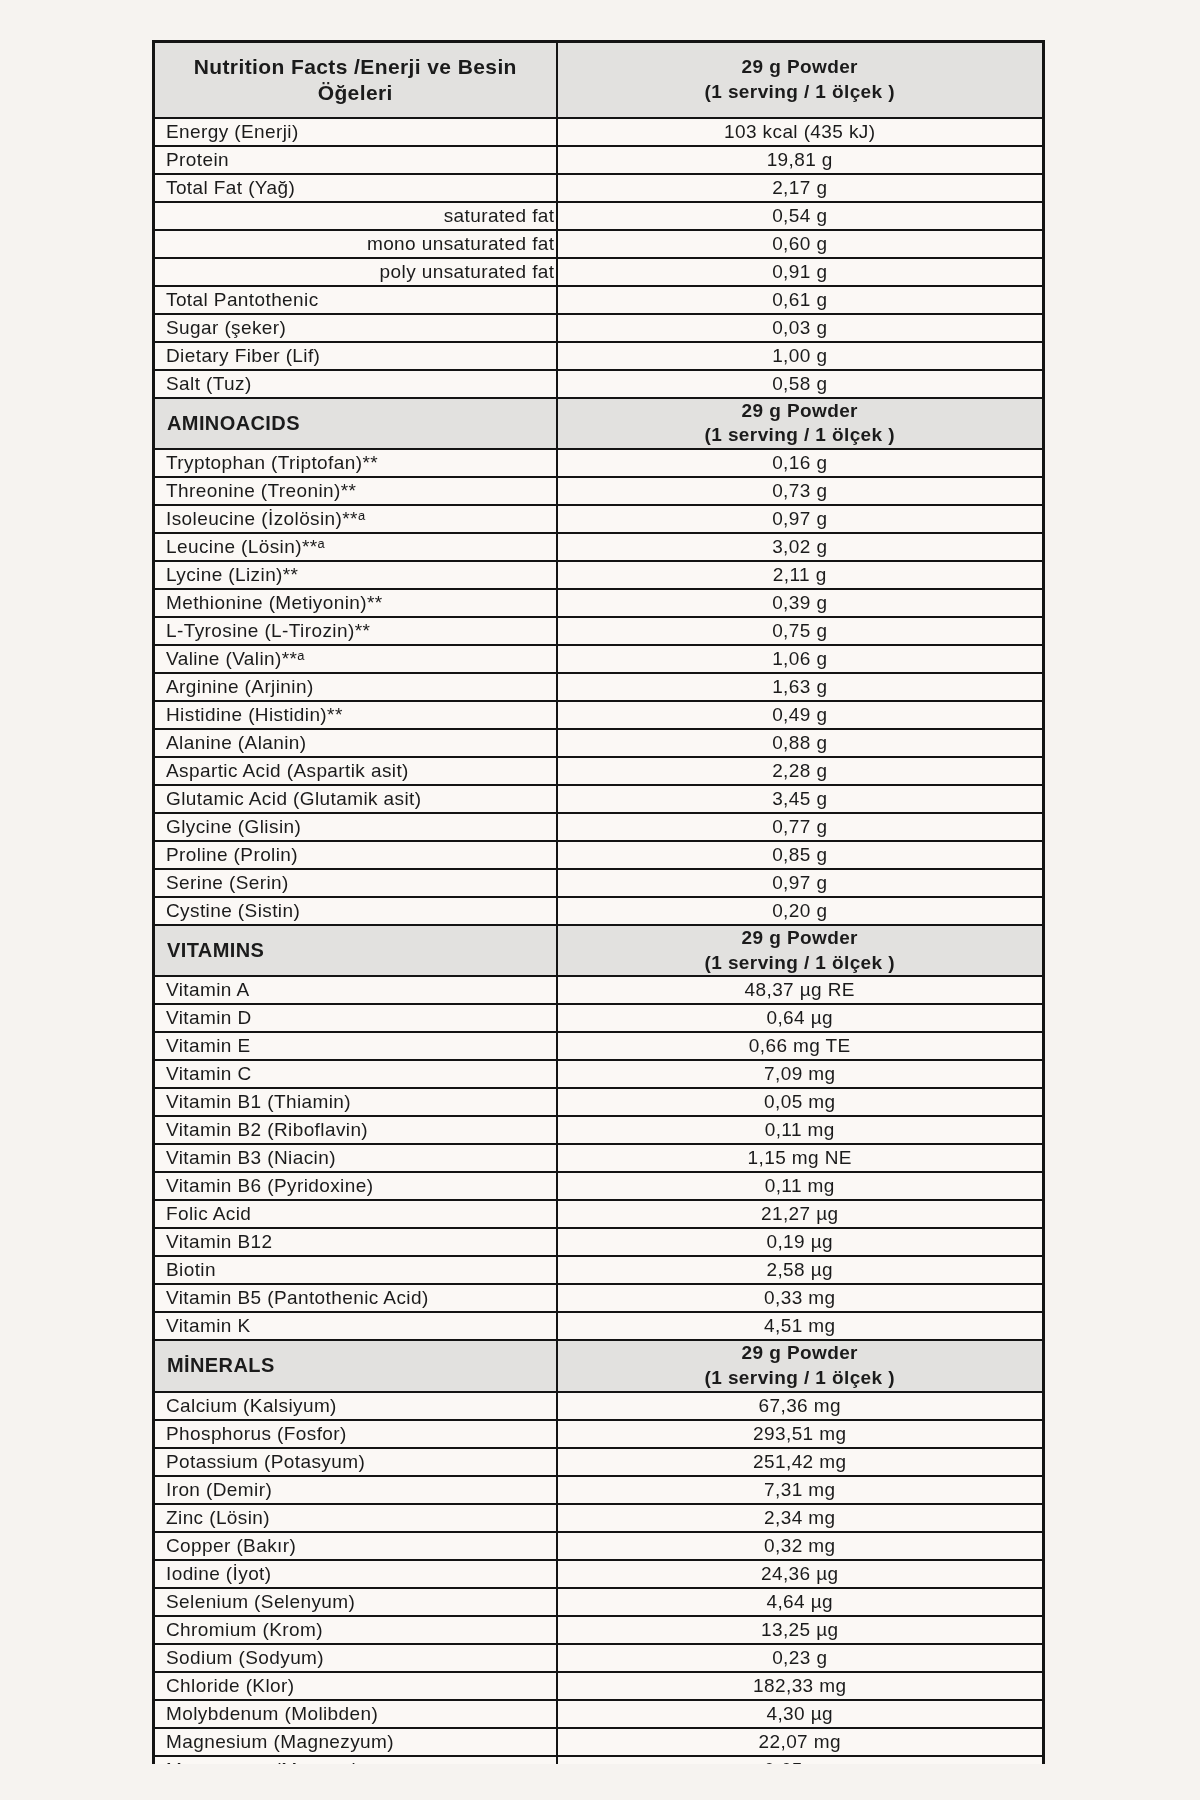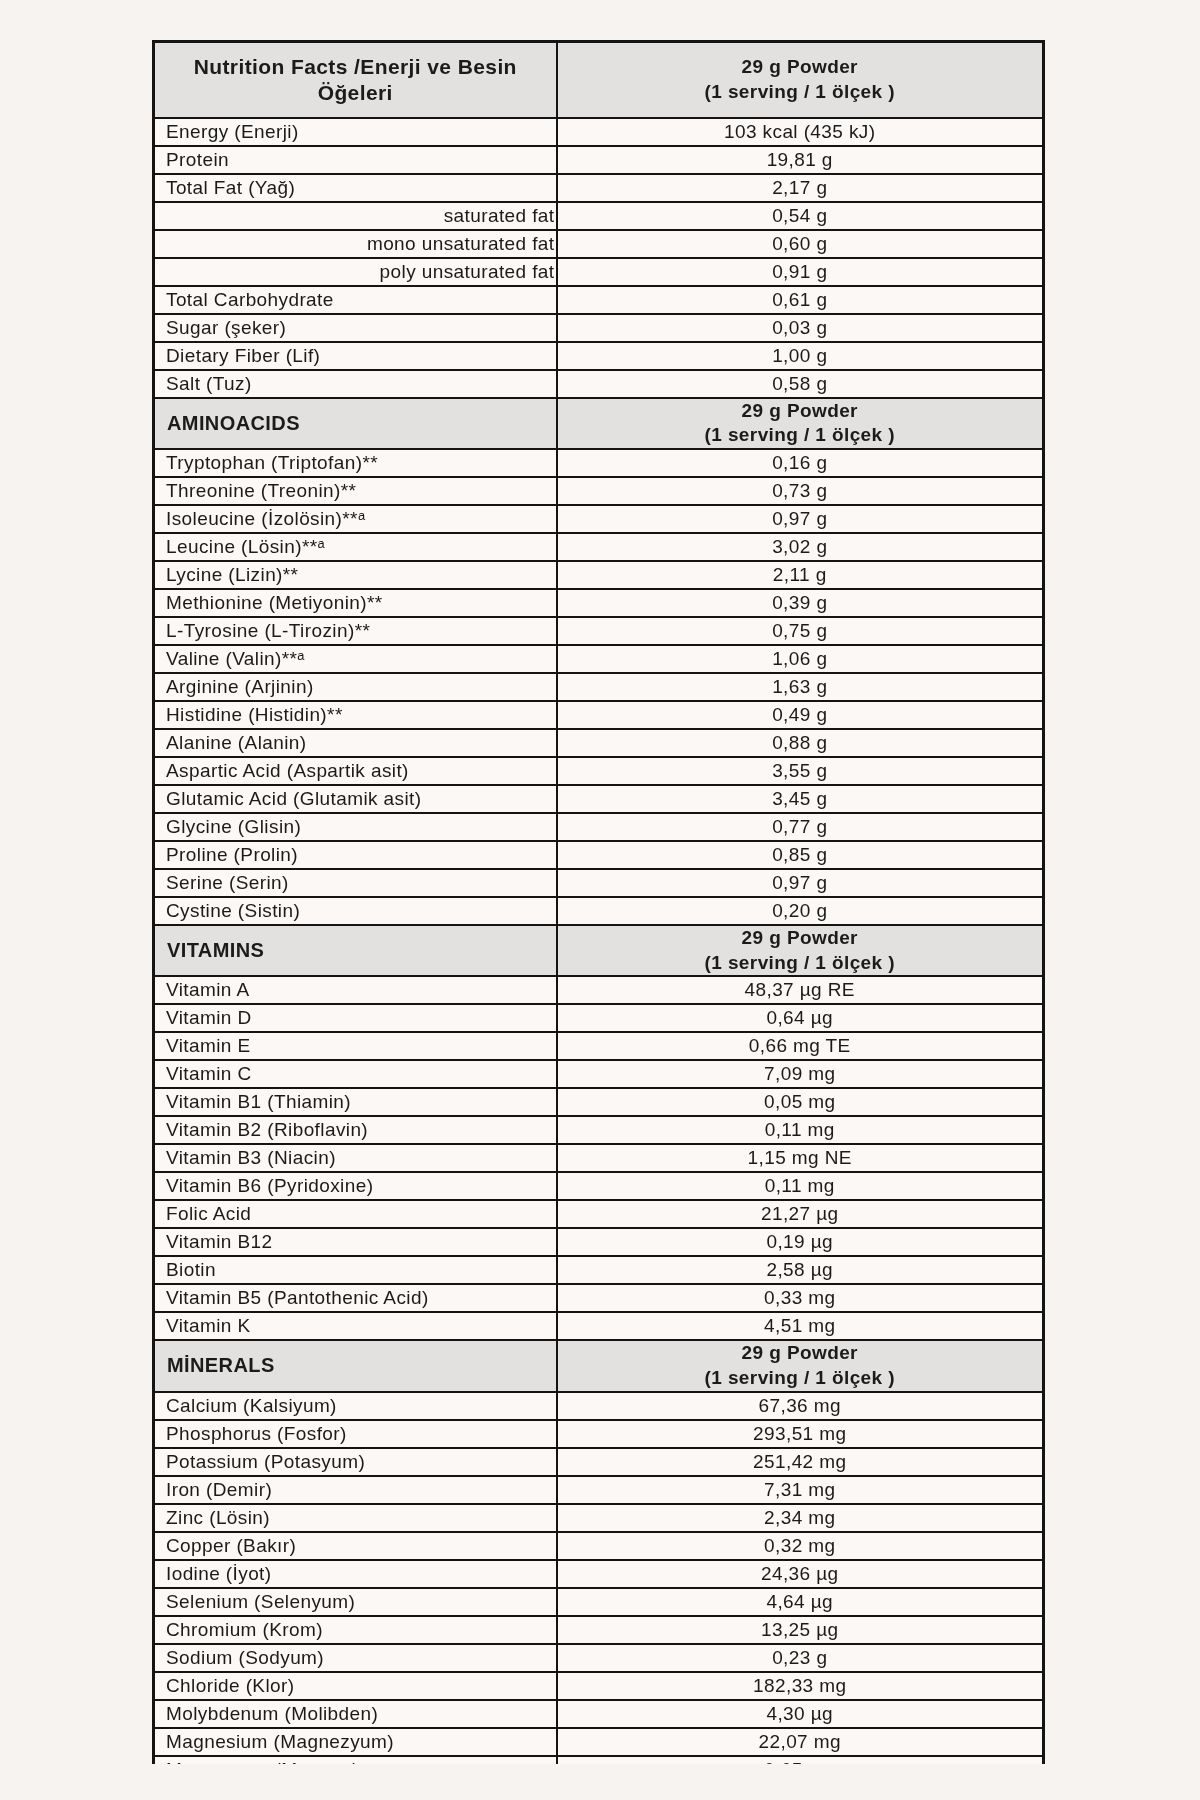--- a/index.html
+++ b/index.html
@@ -129,21 +129,21 @@
         </tr>
         <tr class="data-row">
           <td class="label-cell indent">mono unsaturated fat</td>
           <td class="value-cell">0,60 g</td>
         </tr>
         <tr class="data-row">
           <td class="label-cell indent">poly unsaturated fat</td>
           <td class="value-cell">0,91 g</td>
         </tr>
         <tr class="data-row">
-          <td class="label-cell">Total Carbohydrate</td>
+          <td class="label-cell">Total Pantothenic</td>
           <td class="value-cell">0,61 g</td>
         </tr>
         <tr class="data-row">
           <td class="label-cell">Sugar (şeker)</td>
           <td class="value-cell">0,03 g</td>
         </tr>
         <tr class="data-row">
           <td class="label-cell">Dietary Fiber (Lif)</td>
           <td class="value-cell">1,00 g</td>
         </tr>
@@ -197,21 +197,21 @@
         <tr class="data-row">
           <td class="label-cell">Histidine (Histidin)**</td>
           <td class="value-cell">0,49 g</td>
         </tr>
         <tr class="data-row">
           <td class="label-cell">Alanine (Alanin)</td>
           <td class="value-cell">0,88 g</td>
         </tr>
         <tr class="data-row">
           <td class="label-cell">Aspartic Acid (Aspartik asit)</td>
-          <td class="value-cell">3,55 g</td>
+          <td class="value-cell">2,28 g</td>
         </tr>
         <tr class="data-row">
           <td class="label-cell">Glutamic Acid (Glutamik asit)</td>
           <td class="value-cell">3,45 g</td>
         </tr>
         <tr class="data-row">
           <td class="label-cell">Glycine (Glisin)</td>
           <td class="value-cell">0,77 g</td>
         </tr>
         <tr class="data-row">

